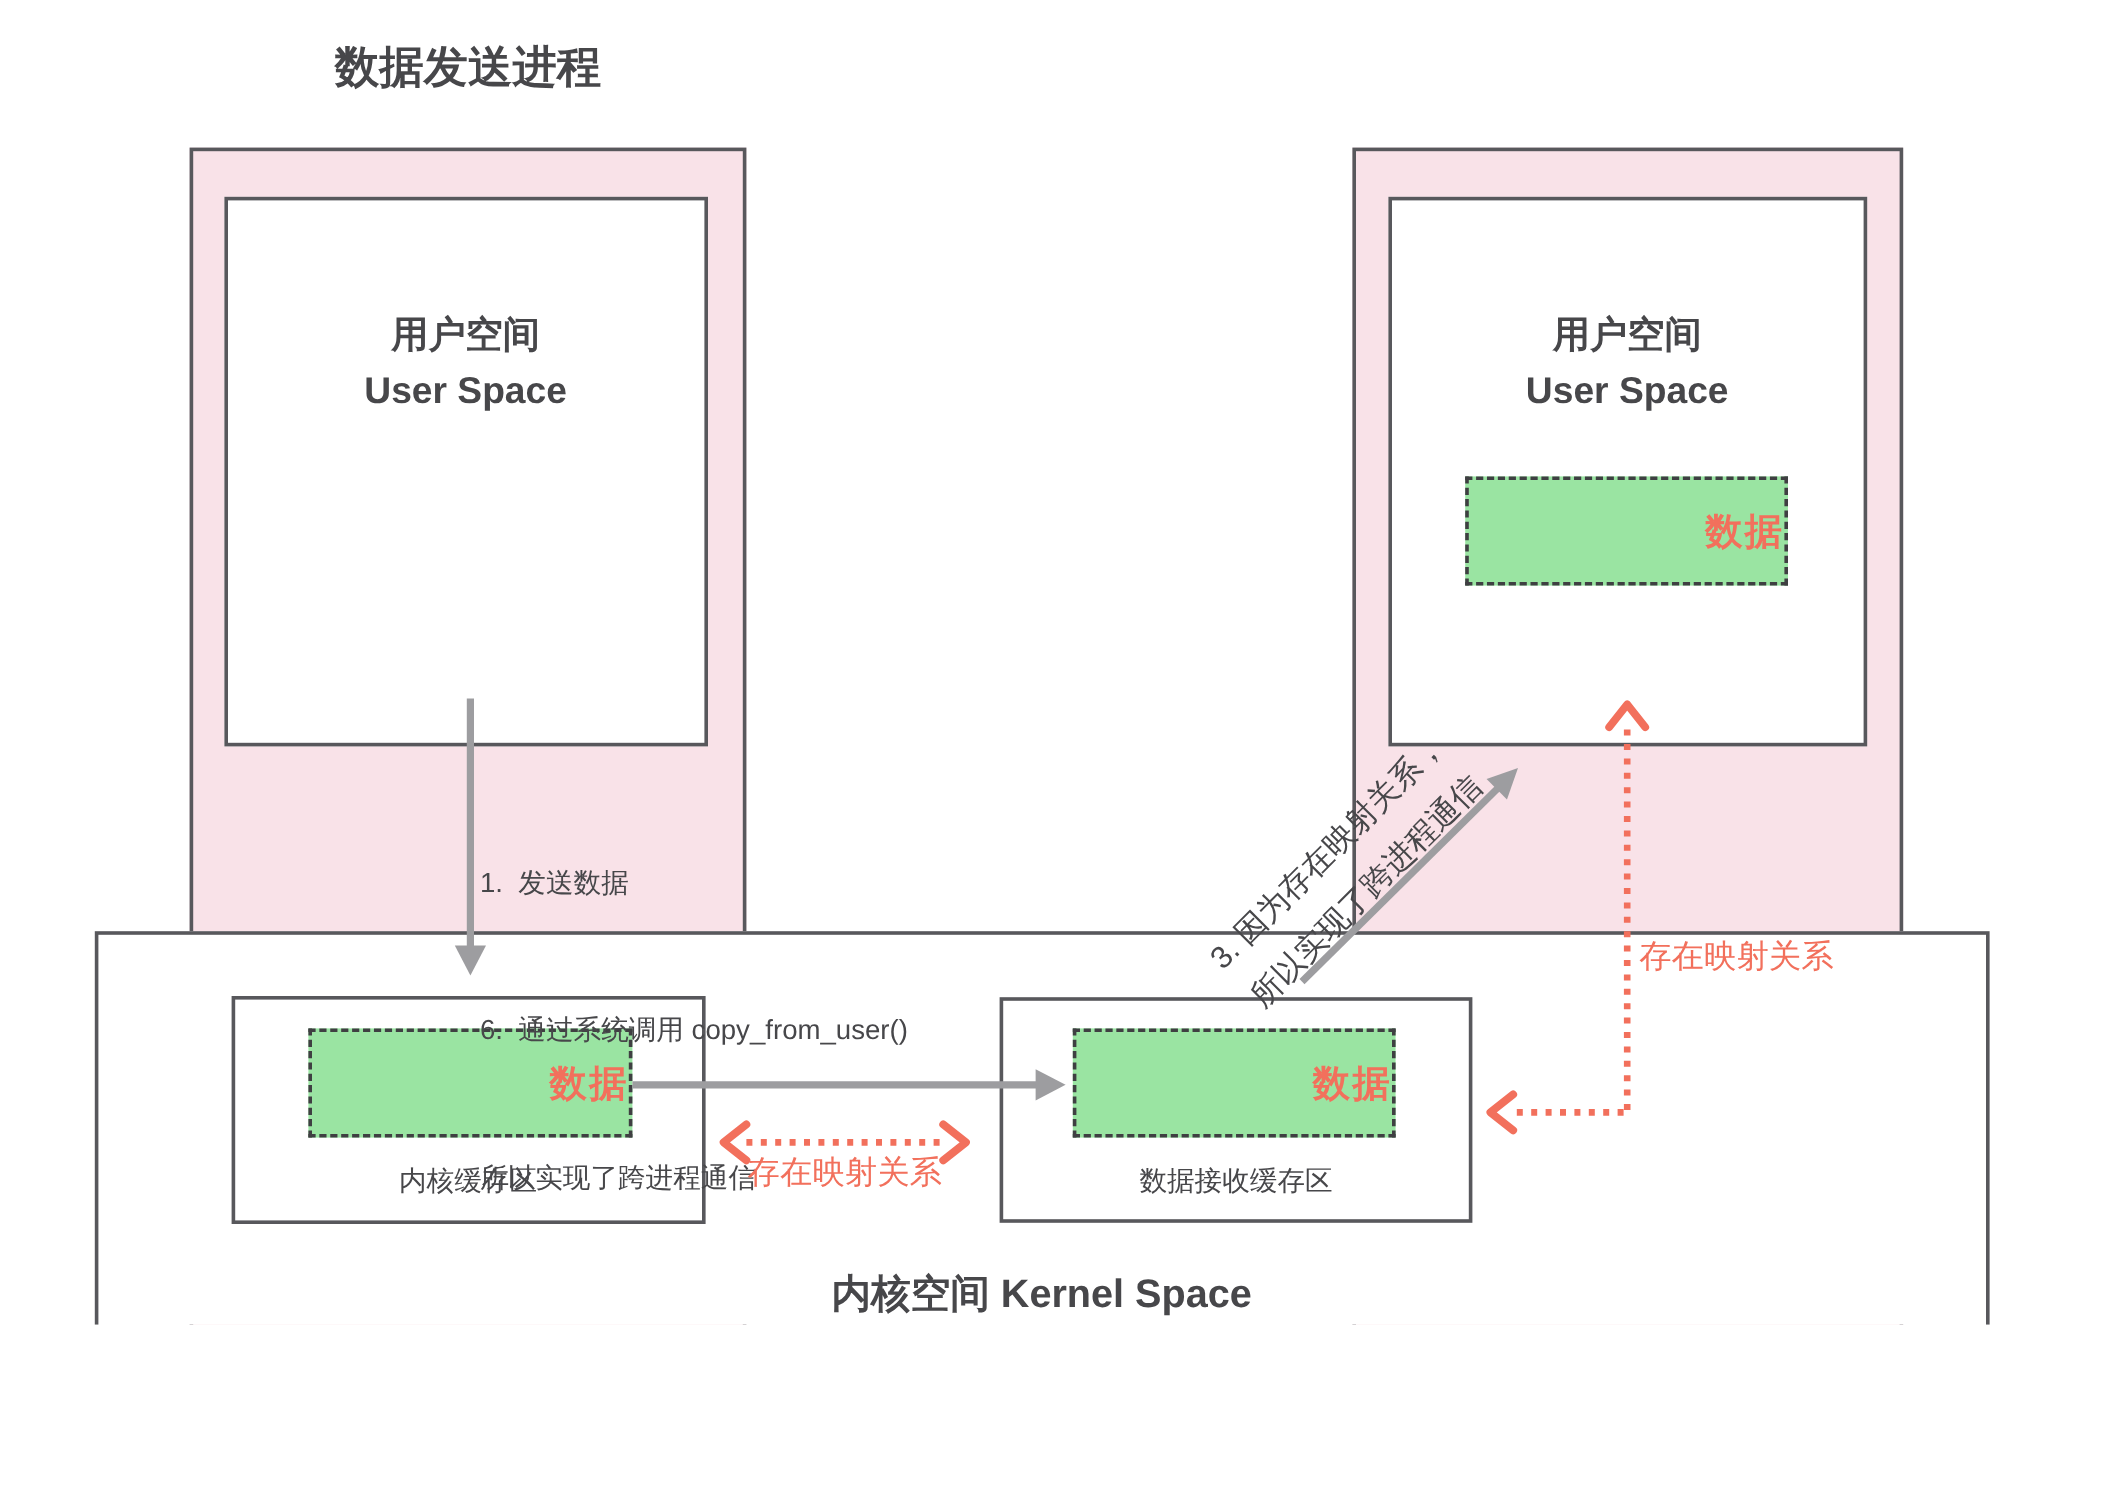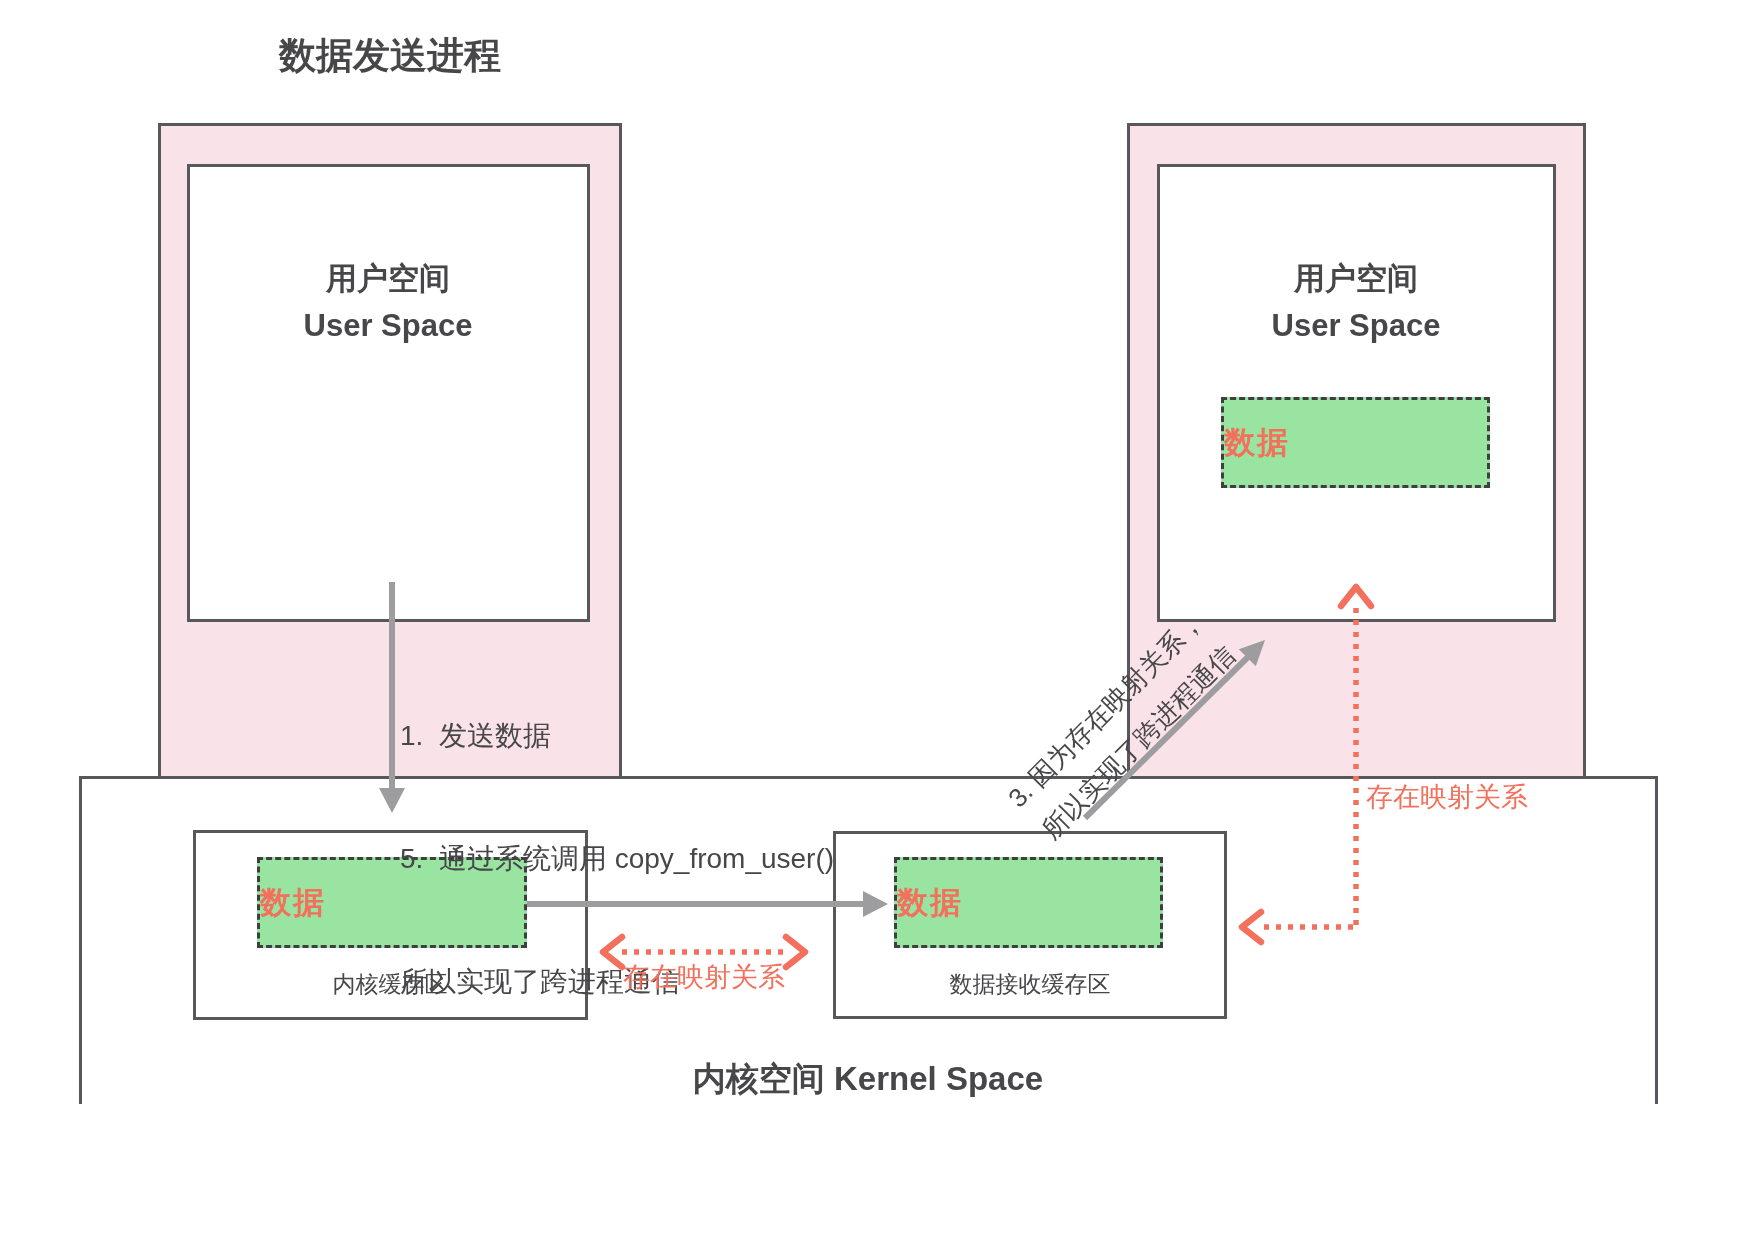--- a/index.html
+++ b/index.html
@@ -23,21 +23,21 @@
   .box{position:absolute;box-sizing:border-box;border:3px solid var(--border);}
   .pink{background:var(--pink);z-index:1;}
   .white{background:#ffffff;}
   .kernel{z-index:2;}
   .inner{z-index:3;}
   .green{
     position:absolute;box-sizing:border-box;
     background:var(--green);
     border:3px dashed var(--green-border);
     z-index:4;
-    display:flex;align-items:center;justify-content:flex-start;
+    display:flex;align-items:center;justify-content:flex-end;
   }
   .green .dl{
     color:var(--coral);font-size:31px;font-weight:bold;letter-spacing:2px;
   }
   .title{
     position:absolute;transform:translate(-50%,-50%);
     font-size:37px;font-weight:bold;white-space:nowrap;z-index:6;
   }
   .uslabel{
     position:absolute;transform:translate(-50%,-50%);
@@ -47,21 +47,21 @@
   .buflabel{
     position:absolute;transform:translate(-50%,-50%);
     font-size:23px;white-space:nowrap;z-index:6;
   }
   .kslabel{
     position:absolute;transform:translate(-50%,-50%);
     font-size:33px;font-weight:bold;white-space:nowrap;z-index:6;
   }
   .steps{
     position:absolute;left:400px;top:633px;
-    font-size:28px;line-height:41px;white-space:pre;z-index:6;
+    font-size:23px;line-height:41px;white-space:pre;z-index:6;
   }
   .step3{
     position:absolute;left:1122px;top:726px;
     transform:translate(-50%,-50%) rotate(-45deg);
     text-align:center;font-size:26px;line-height:46px;
     white-space:nowrap;z-index:6;
   }
   .maplabel{
     position:absolute;color:var(--coral);font-size:27px;font-weight:500;
     white-space:nowrap;z-index:6;
@@ -108,21 +108,21 @@
     <span class="dl">数据</span>
   </div>
 
   <div class="buflabel" style="left:390px;top:984px;">内核缓存区</div>
   <div class="buflabel" style="left:1030px;top:984px;">数据接收缓存区</div>
 
   <div class="kslabel" style="left:868px;top:1079px;">内核空间 Kernel Space</div>
 
   <div class="steps">
     <div>1.  发送数据</div>
-    <div>5.  通过系统调用 copy_from_user()</div>
+    <div>6.  通过系统调用 copy_from_user()</div>
     <div>所以实现了跨进程通信</div>
   </div>
 
   <div class="step3">
     <div>3. 因为存在映射关系，</div>
     <div>所以实现了跨进程通信</div>
   </div>
 
   <div class="maplabel" id="map1">存在映射关系</div>
   <div class="maplabel" id="map2">存在映射关系</div>

